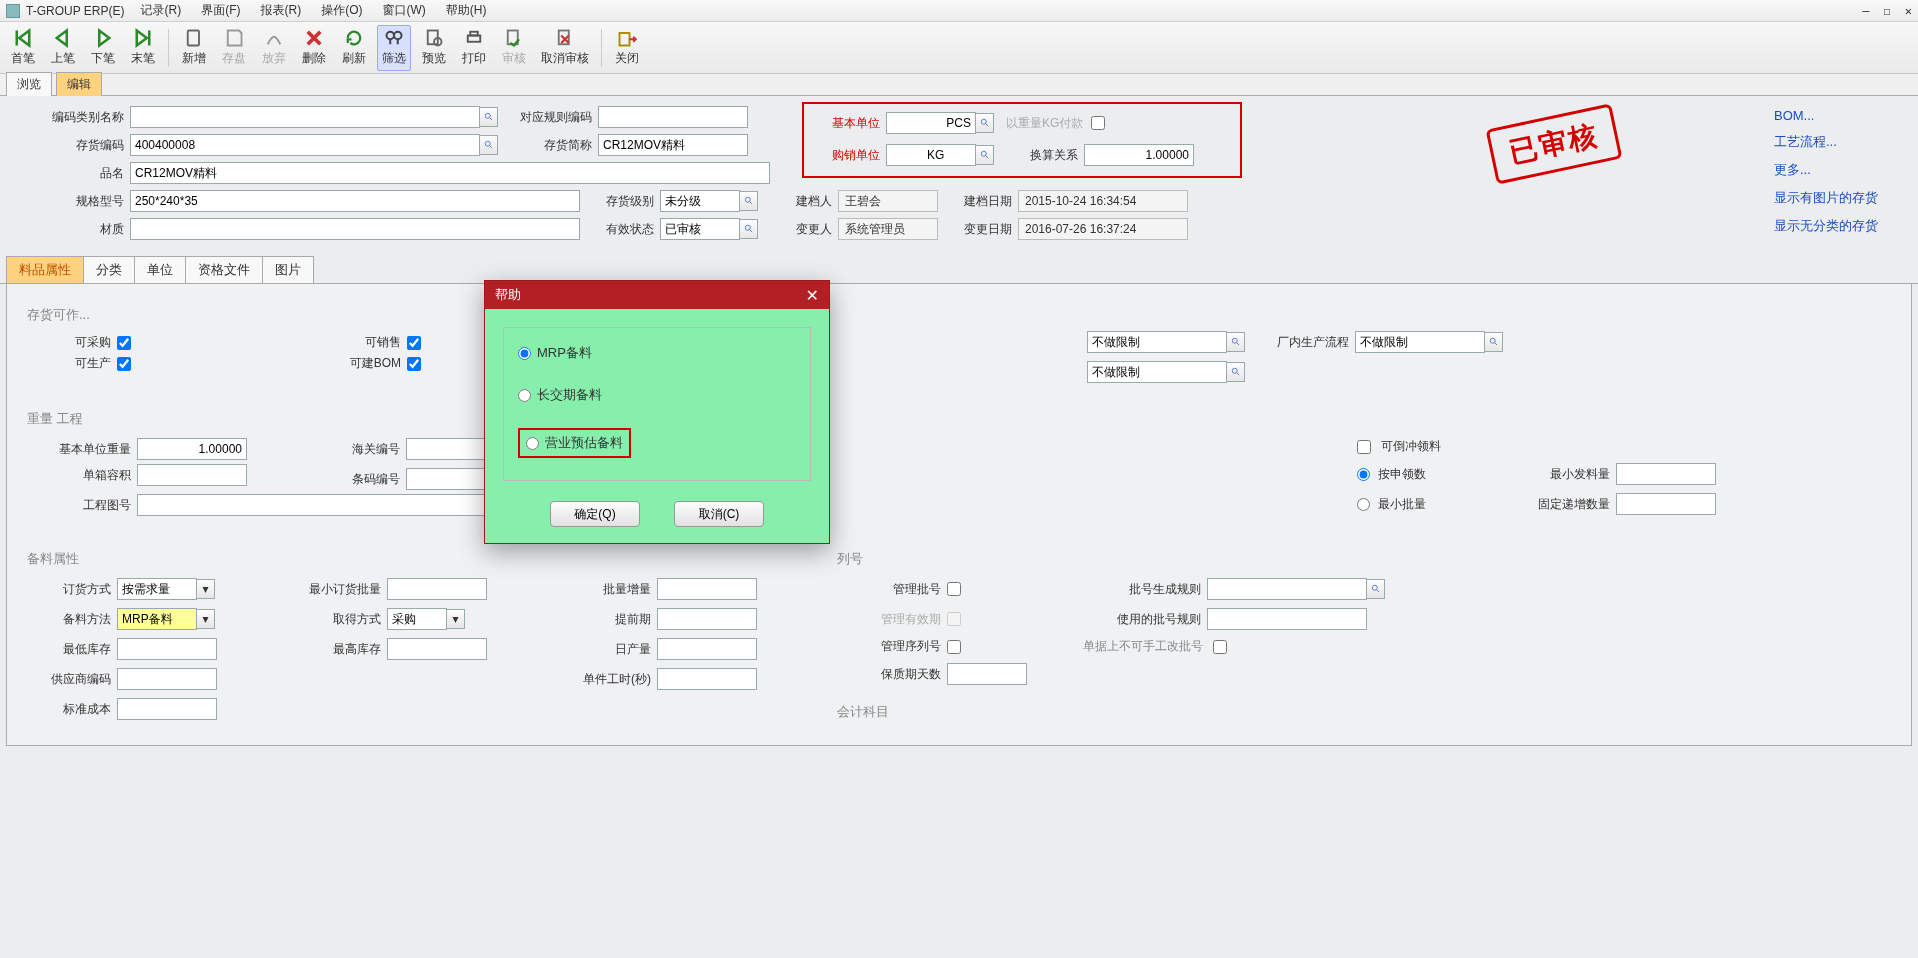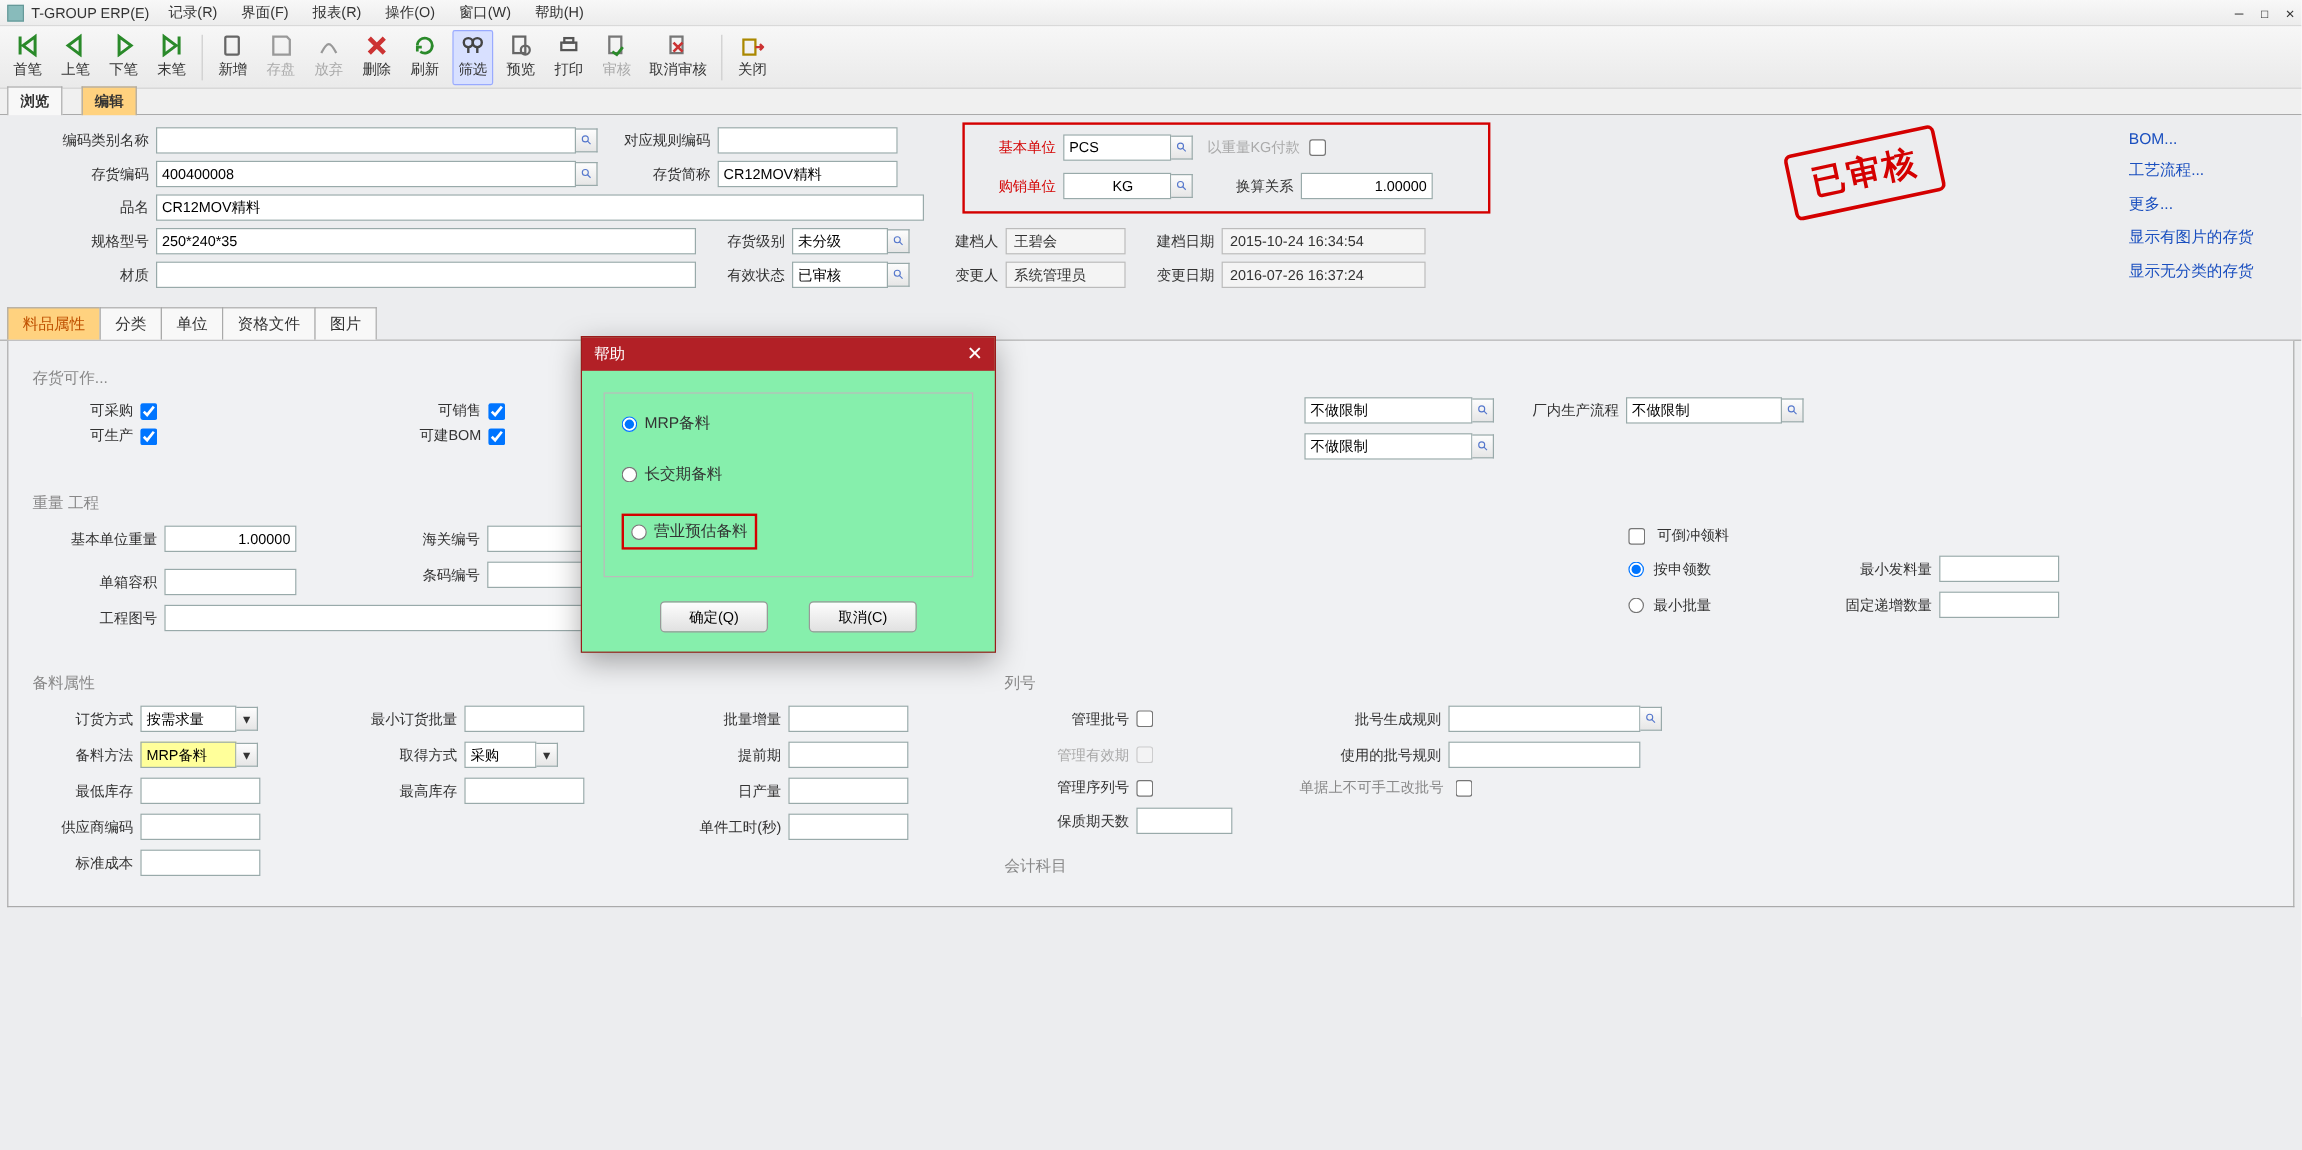--- a/index.html
+++ b/index.html
@@ -18,21 +18,21 @@
 
 
 .toolbar { height: 52px; background: linear-gradient(#f7f7f7,#eaeaea); border-bottom: 1px solid #c8c8c8; display: flex; align-items: center; padding: 0 6px; gap: 6px; }
 .tb-btn { display: flex; flex-direction: column; align-items: center; justify-content: center; min-width: 34px; height: 46px; padding: 2px 4px; cursor: pointer; }
 .tb-btn.selected { background: #d8e0ff; border: 1px solid #99aaff; border-radius: 2px; }
 .tb-btn .ic { width: 20px; height: 20px; display: flex; align-items: center; justify-content: center; }
 .tb-btn .lbl { margin-top: 2px; font-size: 12px; color: #333; }
 .tb-sep { width: 1px; height: 38px; background: #ccc; margin: 0 2px; }
 
 
-.subtabs { height: 22px; display: flex; align-items: flex-end; padding-left: 6px; gap: 16px; border-bottom: 1px solid #aaa; background: #f0f0f0; font-weight: bold; }
+.subtabs { height: 22px; display: flex; align-items: flex-end; padding-left: 6px; gap: 4px; border-bottom: 1px solid #aaa; background: #f0f0f0; }
 .subtab { padding: 3px 10px; border: 1px solid #aaa; border-bottom: none; background: #f8f8f8; font-size: 12px; position: relative; top: 1px; }
 .subtab.active { background: #ffd27f; }
 
 
 .maincontent { flex: 1; display: flex; background: #ecedef; overflow: hidden; }
 .maincontent .body-scroll { flex: 1; overflow-y: scroll; overflow-x: hidden; }
 
 
 .headerform { padding: 10px 16px 6px 16px; position: relative; margin-left: 14px; }
 .row { display: flex; align-items: center; margin-bottom: 6px; }
@@ -312,21 +312,21 @@
           <span class="lbl-r" style="width:80px">变更人</span>
           <span class="readonly" style="width:100px">系统管理员</span>
           <span class="lbl-r" style="width:80px">变更日期</span>
           <span class="readonly" style="width:170px">2016-07-26 16:37:24</span>
         </div>
 
         <div class="unitbox">
           <div class="row" style="margin-bottom:10px">
             <span class="lbl-r red" style="width:70px">基本单位</span>
             <span class="inp-look">
-                <input class="inp" style="width: 90px;" value="PCS">
+                <input class="inp" style="width: 90px; text-align: right;" value="PCS">
                 <span class="lookbtn">
                   <svg viewBox="0 0 16 16">
                     <circle cx="6" cy="6" r="4" fill="none" stroke="#5577cc" stroke-width="1.5"></circle>
                     <path d="M9 9l4 4" stroke="#5577cc" stroke-width="1.5"></path>
                   </svg>
                 </span>
               </span>
             <span style="width:12px"></span>
             <span style="color:#aaa">以重量KG付款</span>
             <input type="checkbox" class="chk" style="margin-left: 8px;">
@@ -434,21 +434,21 @@
                     </svg>
                   </span>
                 </span>
             </div>
           </div>
         </div>
 
         <div class="section-title" style="margin-top:24px">重量 工程</div>
         <div style="display:flex; gap:40px; align-items:flex-start;">
           <div>
-            <div class="fld" style="margin-bottom:14px">
+            <div class="fld" style="margin-bottom:4px">
                 <span class="fl" style="width:110px">基本单位重量</span>
                 <input class="inp" style="width: 110px; text-align: right;" value="1.00000">
               </div>
             <div class="fld" style="margin-bottom:8px">
                 <span class="fl" style="width:110px">单箱容积</span>
                 <input class="inp" style="width: 110px;">
               </div>
             <div class="fld">
                 <span class="fl" style="width:110px">工程图号</span>
                 <input class="inp" style="width: 620px;">

